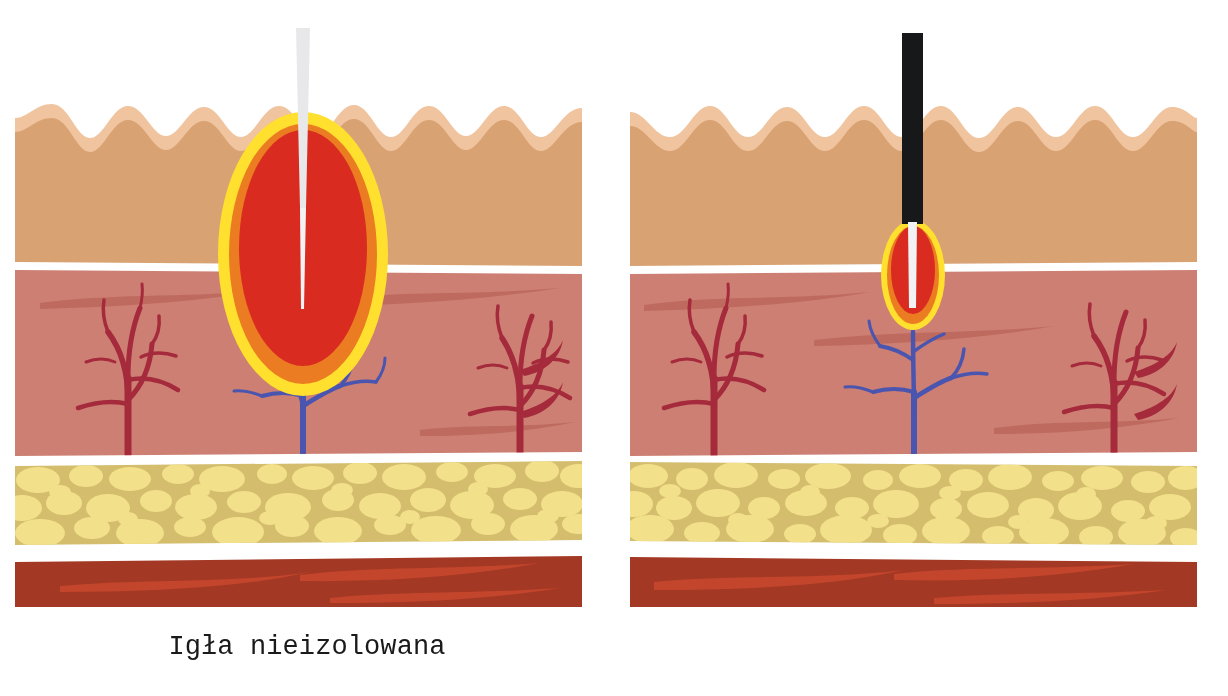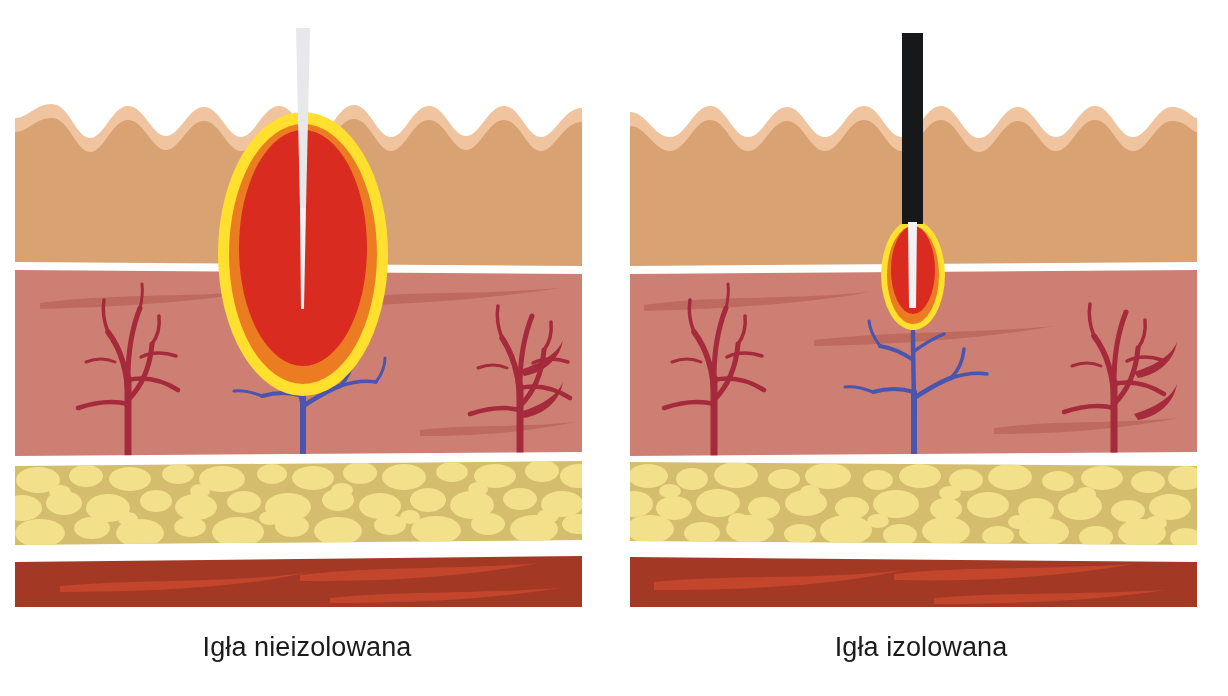--- a/index.html
+++ b/index.html
@@ -38,21 +38,21 @@
   }
   .panel-caption {
     position: absolute;
     left: 0;
     width: 614px;
     top: 632px;
     text-align: center;
     font-size: 27px;
     font-weight: 400;
     color: #1a1a1a;
-    font-family: Liberation Sans, sans-serif;
+    font-family: Liberation Mono, monospace;
     letter-spacing: 0.1px;
     white-space: nowrap;
   }
 </style>
 </head>
 <body>
 
 <div id="root">
 
   <div class="panel panel-left">
@@ -383,16 +383,15 @@
         <ellipse cx="299" cy="275" rx="26" ry="49" fill="#eb7c22"></ellipse>
         <ellipse cx="299" cy="270" rx="22" ry="44" fill="#d92b1f"></ellipse>
       </g>
 
       <g>
         <rect x="288" y="33" width="21" height="191" fill="#17181a"></rect>
         <path d="M294,222 L 303,222 L 302,308 L 295,308 Z" fill="#f2f2f4"></path>
       </g>
     </svg>
 
-    <div class="panel-caption">Igła izolowana</div>
   </div>
 
 </div>
 
 </body></html>

